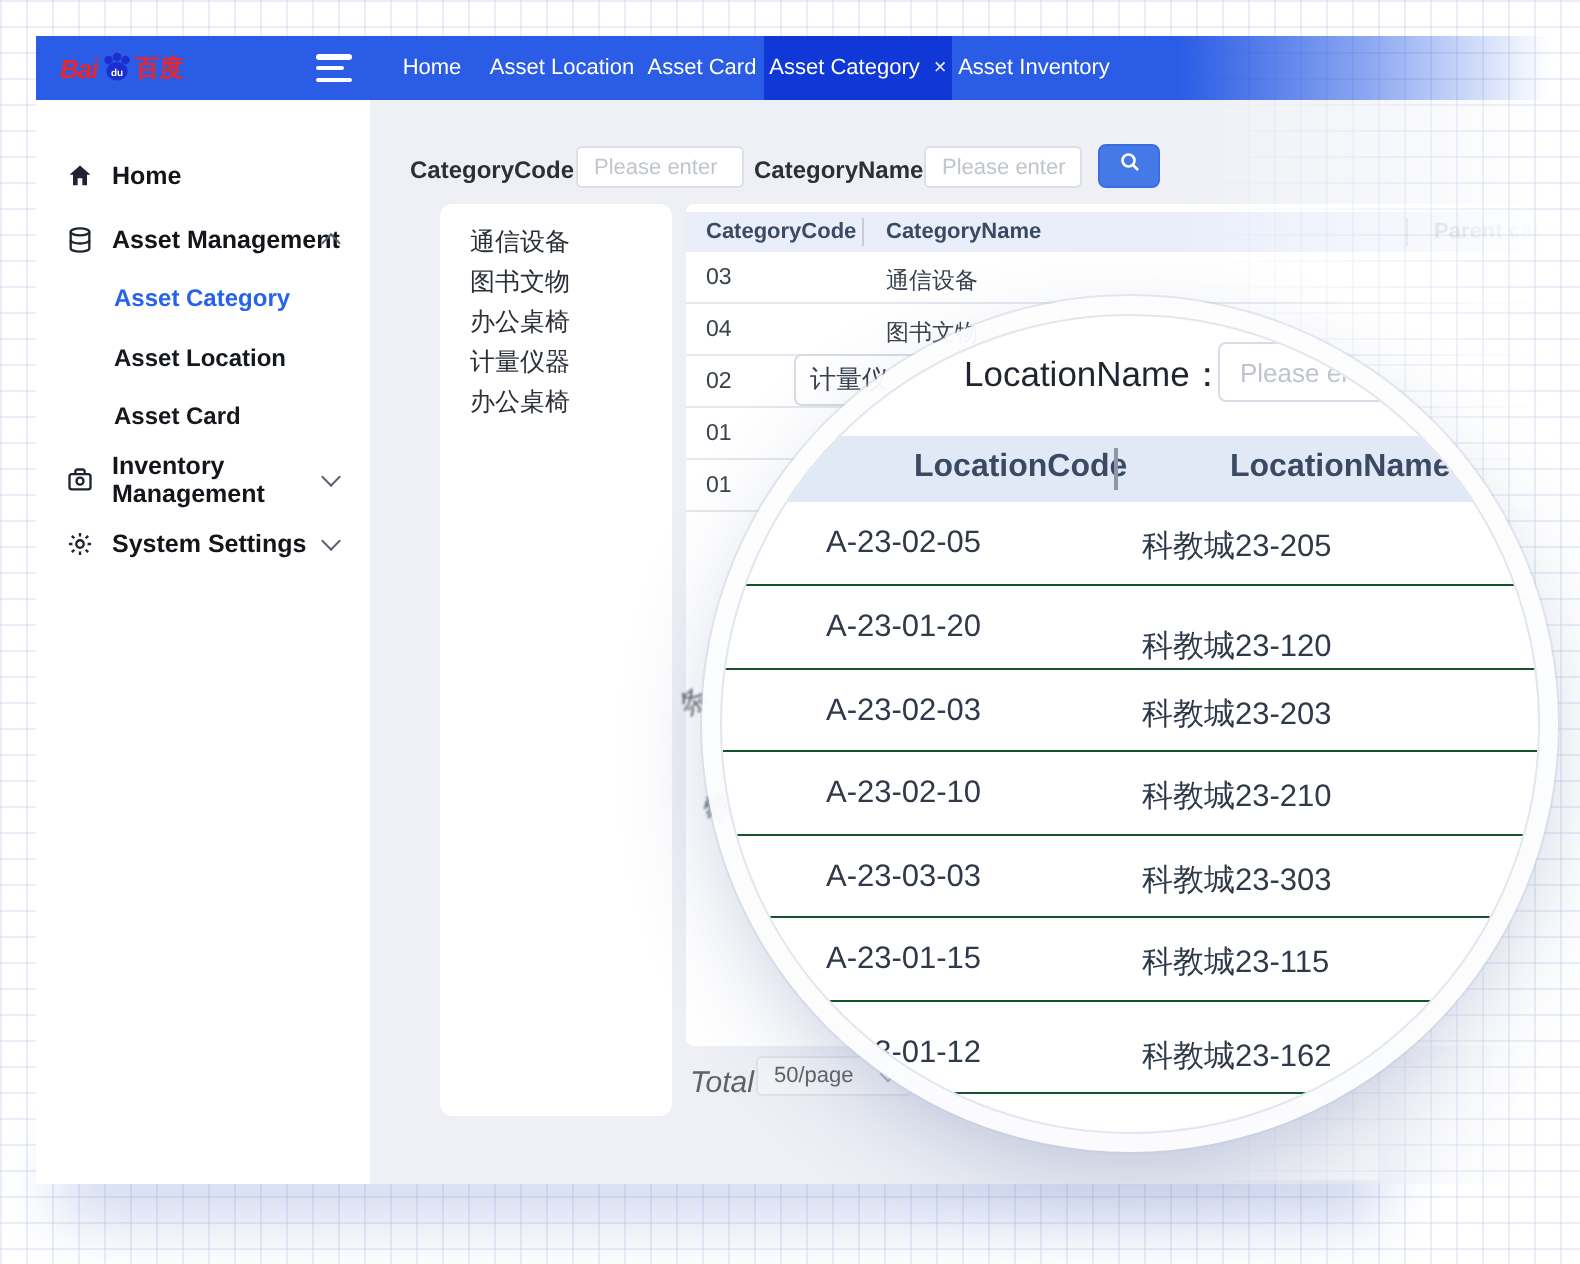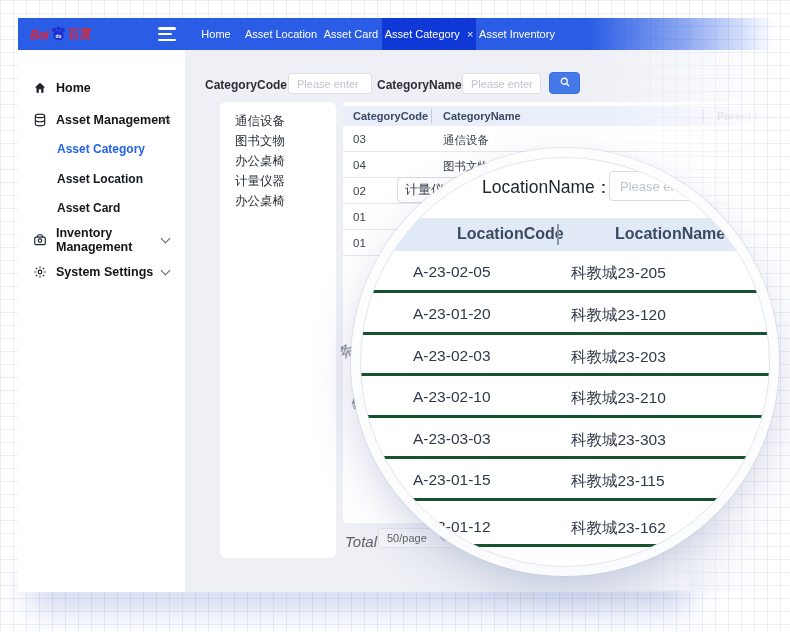--- a/index.html
+++ b/index.html
@@ -86,21 +86,21 @@
   
   .lens { left:360px; top:157px; width:410px; height:410px; border-radius:50%; background:#fff;
     overflow:hidden; z-index:20; border:1px solid #e2e6ef;
     box-shadow:0 0 0 9px rgba(255,255,255,0.92), 0 0 0 10px rgba(195,203,220,0.4), 0 18px 50px rgba(70,90,150,0.30); }
   .lens-label { font-size:17.5px; color:#1f2430; font-weight:500; white-space:nowrap; }
   .lens-input { background:#fff; border:1px solid #d8dce6; border-radius:4px; font-size:13px; color:#bfc4cf;
     display:flex; align-items:center; padding-left:10px; overflow:hidden; white-space:nowrap; }
   .lens-head { background:#e2e9f6; }
   .lens-th { font-size:16px; font-weight:bold; color:#3b4a63; white-space:nowrap;margin-left:44px; }
   .lens-sep { width:1.5px; background:#8d97a8; }
-  .lens-row { border-bottom:3px solid #14532d; }
+  .lens-row { border-bottom:1px solid #14532d; }
   .lens-td { font-size:15.5px; color:#2f3949; white-space:nowrap; }
 </style>
 </head>
 <body>
 
 <div class="abs window-shadow"></div>
 
 <div class="abs window">
 
   <div class="abs navbar">
@@ -274,21 +274,21 @@
     <span class="abs lens-sep" style="left:196px; top:6px; height:21px;"></span>
     <span class="abs lens-th" style="left:210px; top:7px;">LocationName</span>
   </div>
 
   <div class="abs lens-row" style="left:0; top:93px;  width:100%; height:42px;">
     <span class="abs lens-td" style="left:52px; top:12px;">A-23-02-05</span>
     <span class="abs lens-td" style="left:210px; top:12px;">科教城23-205</span>
   </div>
   <div class="abs lens-row" style="left:0; top:135px; width:100%; height:42px;">
     <span class="abs lens-td" style="left:52px; top:12px;">A-23-01-20</span>
-    <span class="abs lens-td" style="left:210px; top:12px;">科教城23-120</span>
+    <span class="abs lens-td" style="left:210px; top:20px;">科教城23-120</span>
   </div>
   <div class="abs lens-row" style="left:0; top:177px; width:100%; height:41px;">
     <span class="abs lens-td" style="left:52px; top:12px;">A-23-02-03</span>
     <span class="abs lens-td" style="left:210px; top:12px;">科教城23-203</span>
   </div>
   <div class="abs lens-row" style="left:0; top:218px; width:100%; height:42px;">
     <span class="abs lens-td" style="left:52px; top:12px;">A-23-02-10</span>
     <span class="abs lens-td" style="left:210px; top:12px;">科教城23-210</span>
   </div>
   <div class="abs lens-row" style="left:0; top:260px; width:100%; height:41px;">

